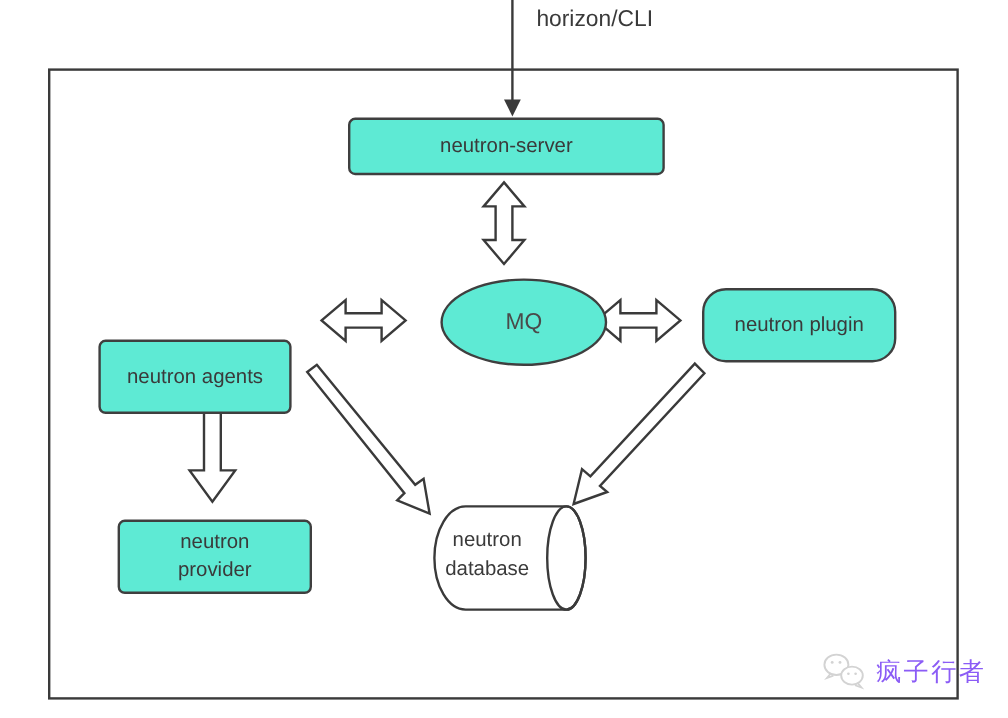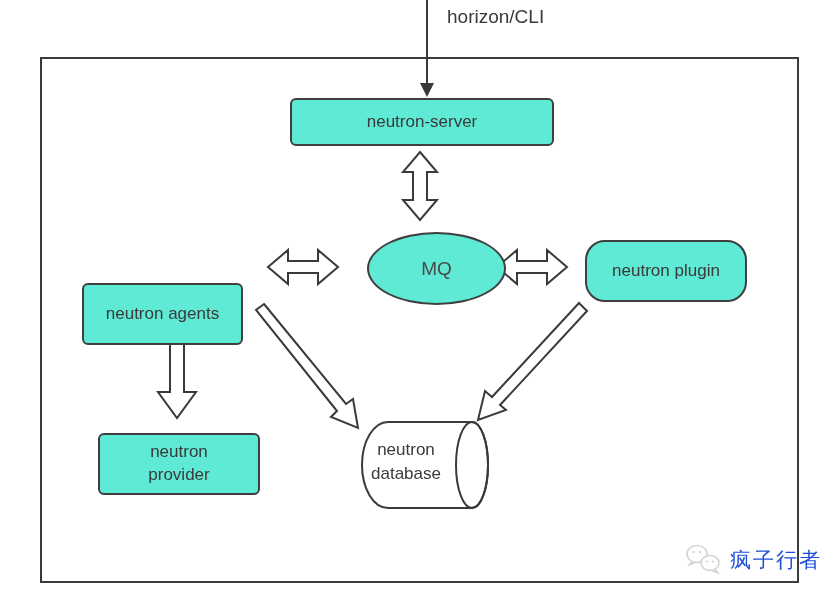--- a/index.html
+++ b/index.html
@@ -81,21 +81,21 @@
     position: absolute;
     left: 684px;
     top: 543px;
     display: flex;
     align-items: center;
     gap: 6px;
     z-index: 3;
   }
   .watermark-text {
     font-size: 21px;
-    color: #1d4ed8;
+    color: #8b5cf6;
     letter-spacing: 2px;
     white-space: nowrap;
   }
 </style>
 </head>
 <body>
 
 <div class="canvas">
 
   <div class="outer-box"></div>

